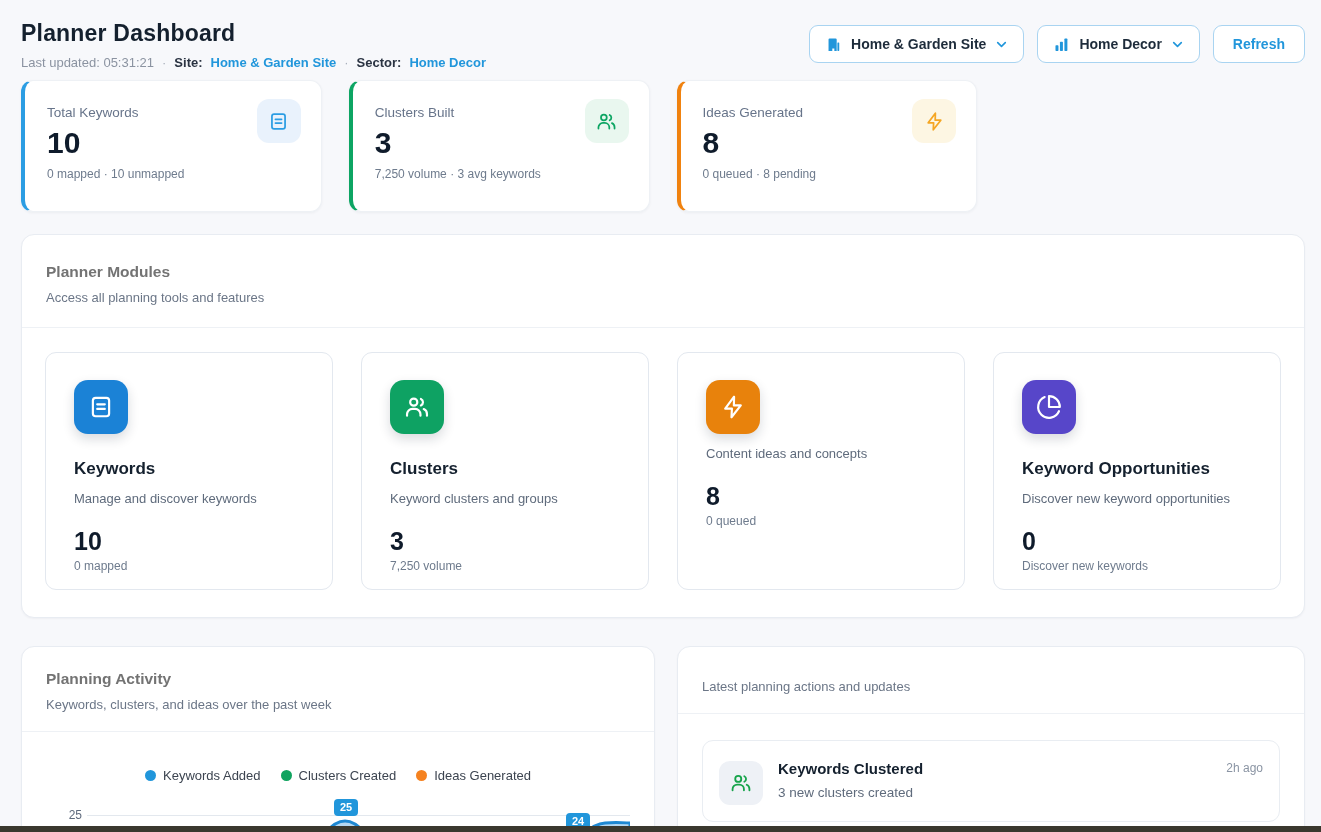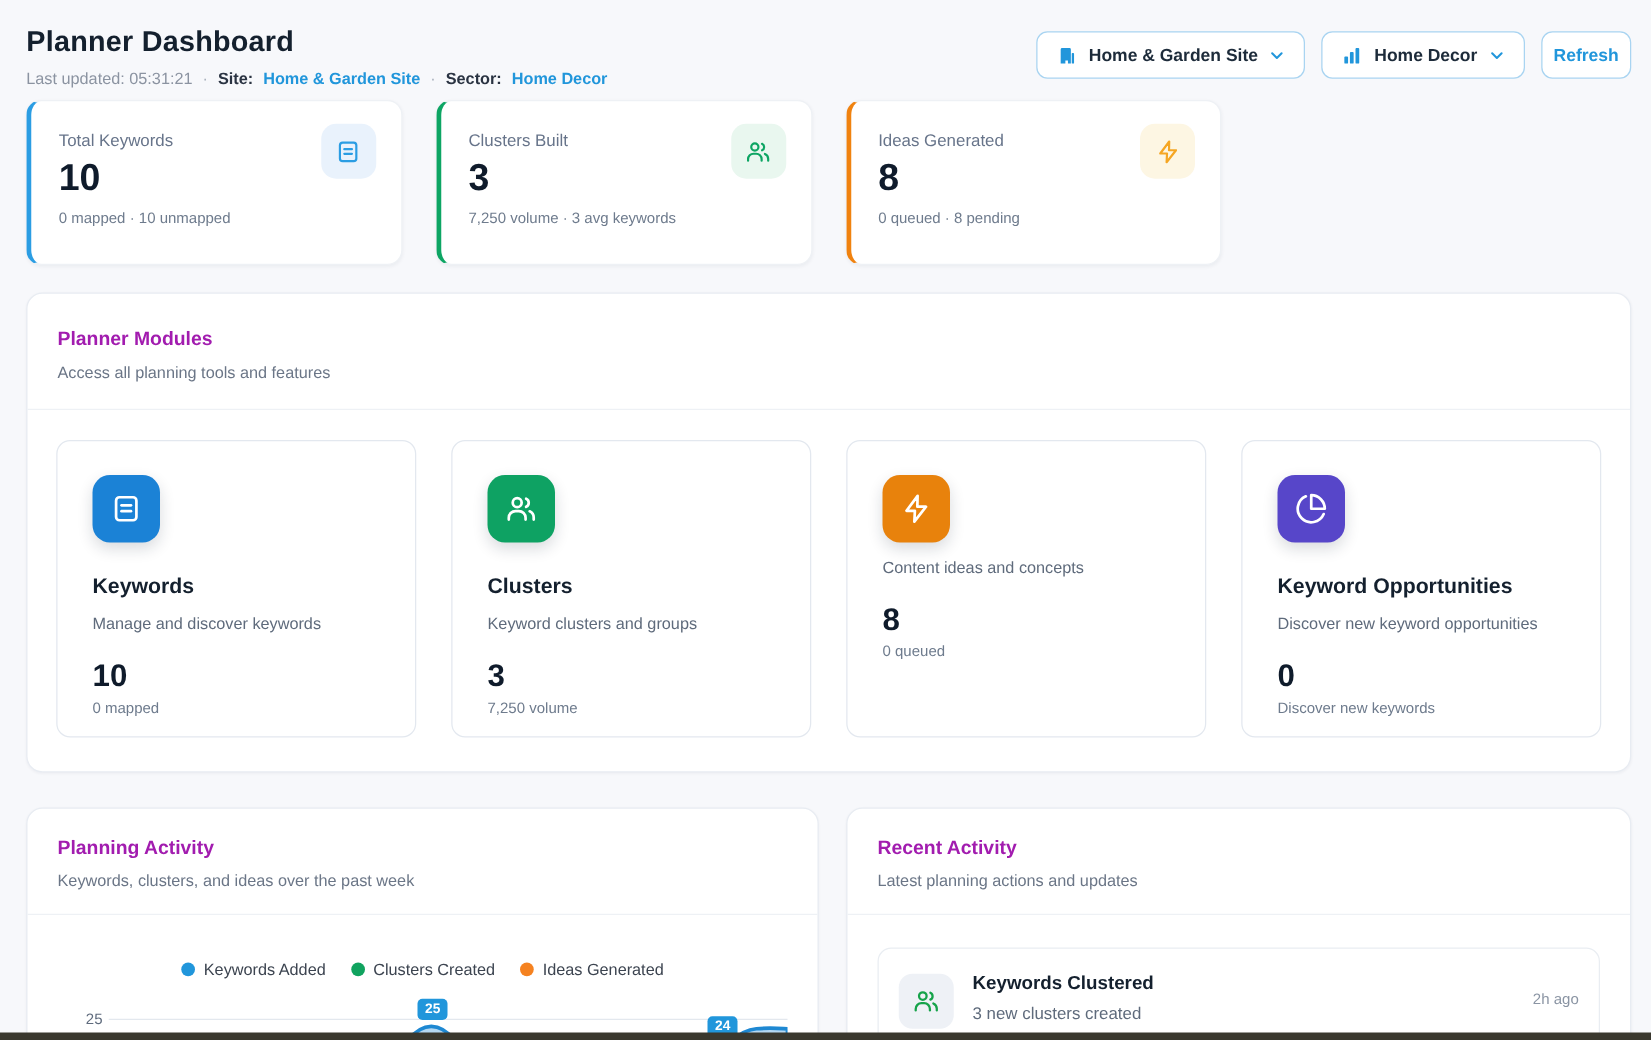--- a/index.html
+++ b/index.html
@@ -21,21 +21,21 @@
   .meta .dot { color:#a8b0bc; }
   .controls { display:flex; gap:13px; margin-top:5px; }
   .btn {
     display:flex; align-items:center; gap:9px; height:38px; padding:0 15px;
     background:#fff; border:1px solid #a9d4f1; border-radius:9px;
     font-size:14px; font-weight:700; color:#1d2b3a; cursor:pointer;
     font-family:inherit;
   }
   .btn svg.ico { width:17px; height:17px; color:var(--acc); flex:none; }
   .btn svg.chev { width:13px; height:13px; color:var(--acc); flex:none; }
-  .btn-refresh { color:var(--acc); padding:0 9px; }
+  .btn-refresh { color:var(--acc); padding:0 19px; }
 
   
   .stats { display:grid; grid-template-columns:repeat(4,1fr); gap:27px; margin-top:10px; }
   .stat-card {
     position:relative; background:#fff; height:132px; padding:24px 22px 0;
     border:1px solid #eef1f5; border-left:4px solid var(--accent); border-radius:12px;
     box-shadow:0 1px 3px rgba(20,30,50,.05);
   }
   .stat-label { font-size:13.5px; color:#67748a; }
   .stat-value { font-size:30px; font-weight:800; color:#0f1b2b; margin-top:7px; line-height:32px;}
@@ -43,21 +43,21 @@
   .stat-icon {
     position:absolute; top:18px; right:20px; width:44px; height:44px; border-radius:12px;
     background:var(--bg); display:flex; align-items:center; justify-content:center;
   }
   .stat-icon svg { width:21px; height:21px; color:var(--ic); }
 
   
   .panel { background:#fff; border:1px solid #e8ecf2; border-radius:13px; box-shadow:0 1px 2px rgba(20,30,50,.04); }
   .panel-head { padding:28px 24px 22px; border-bottom:1px solid #eef1f5; }
   .panel-head-sm { padding:23px 24px 19px; border-bottom:1px solid #eef1f5; }
-  .panel-title { font-size:15.5px; font-weight:700; color:#a21caf; line-height:18px; }
+  .panel-title { font-size:15.5px; font-weight:700; color:#737373; line-height:18px; }
   .panel-sub { font-size:13px; color:#6b7687; margin-top:9px; line-height:15px; }
 
   
   .modules-panel { margin-top:22px; }
   .modules-grid { display:grid; grid-template-columns:repeat(4,1fr); gap:28px; padding:24px 23px 27px; }
   .module-card {
     border:1px solid #e3e8ef; border-radius:11px; padding:27px 28px; height:238px;
     background:#fff; cursor:pointer;
   }
   .module-tile {
@@ -97,21 +97,21 @@
     border:1px solid #e9edf2; border-radius:11px; padding:16px; background:#fff;
   }
   .activity-tile {
     width:44px; height:44px; border-radius:11px; background:#eef1f6; flex:none;
     display:flex; align-items:center; justify-content:center; margin-top:4px;
   }
   .activity-tile svg { width:22px; height:22px; color:var(--ic); }
   .activity-text { flex:1; }
   .activity-title { font-size:15px; font-weight:800; color:#14202e; margin-top:3px; }
   .activity-desc  { font-size:13.5px; color:#5f6b7c; margin-top:8px; }
-  .activity-time  { font-size:12px; color:#8a94a3; margin-top:17px; }
+  .activity-time  { font-size:12px; color:#8a94a3; margin-top:4px; }
 
   .bottom-strip { position:fixed; left:0; bottom:0; width:100%; height:6px; background:#3a382e; }
 </style>
 </head>
 <body>
 
 <div class="page" style="--acc: #2196db;">
 
   <div class="topbar">
     <div>
@@ -288,21 +288,20 @@
             <path d="M435,115 C470,115 480,22 520,19 C532,18 542,19 545,19 L545,130 L435,130 Z"></path>
           </svg>
           <div class="pt-badge b1">25</div>
           <div class="pt-badge b2">24</div>
         </div>
       </div>
     </div>
 
     <div class="panel">
       <div class="panel-head-sm">
-        <div class="panel-title">Recent Activity</div>
         <div class="panel-sub">Latest planning actions and updates</div>
       </div>
       <div class="activity-body">
         <div class="activity-item" style="--ic: #16a34a;">
           <div class="activity-tile">
             <svg viewBox="0 0 24 24" fill="none" stroke="currentColor" stroke-width="2" stroke-linecap="round" stroke-linejoin="round">
               <circle cx="9" cy="7.5" r="3.3"></circle>
                 <path d="M2.8 20v-1.3a5 5 0 0 1 5-5h2.4a5 5 0 0 1 5 5V20"></path>
                 <path d="M15.6 4.6a3.3 3.3 0 0 1 0 6"></path>
                 <path d="M18.2 13.9a5 5 0 0 1 3 4.6V20"></path>

